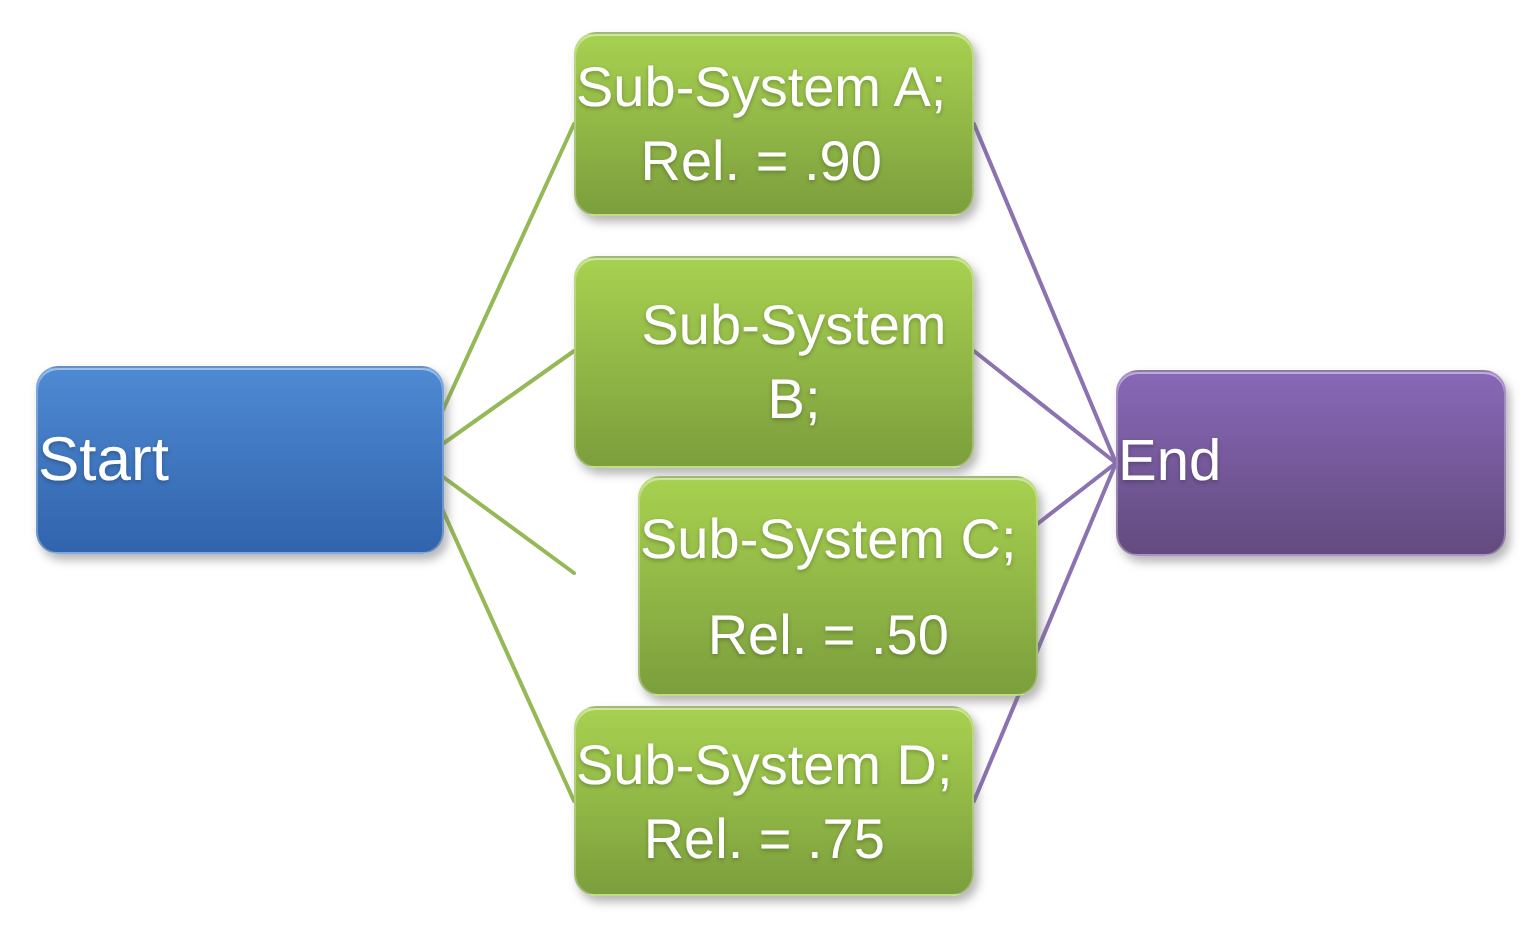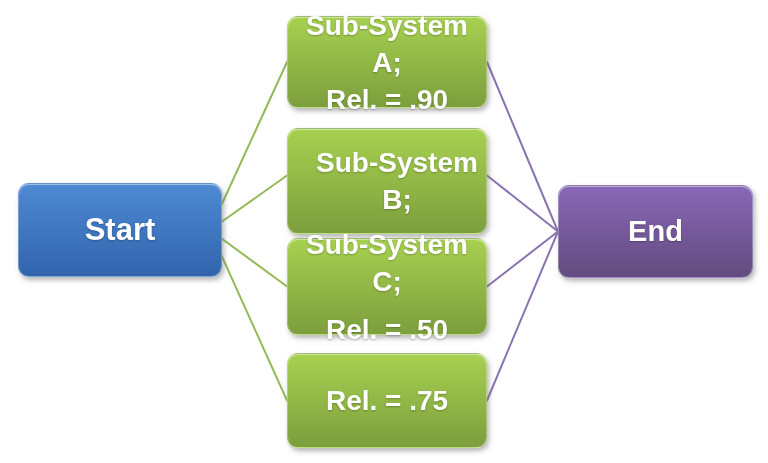--- a/index.html
+++ b/index.html
@@ -15,46 +15,45 @@
     position: absolute;
     left: 0; top: 0;
     width: 768px; height: 463px;
   }
   .node {
     position: absolute;
     box-sizing: border-box;
     border-radius: 11px;
     display: flex;
     align-items: center;
-    justify-content: center;
+    justify-content: flex-start;
     text-align: center;
     color: #ffffff;
     text-shadow: 0 1px 2px rgba(0,0,0,0.25);
     box-shadow: 2px 3px 5px rgba(110,110,110,0.5), inset 0 1px 0 rgba(255,255,255,0.45);
     border: 1px solid rgba(255,255,255,0.28);
-    font-weight: bold;
   }
   .node.start {
     left: 18px; top: 183px; width: 204px; height: 94px;
     background: linear-gradient(180deg, var(--start-top, #4e8ad3), var(--start-bottom, #3164ac));
     font-size: 31px;
   }
   .node.end {
     left: 558px; top: 185px; width: 195px; height: 93px;
     background: linear-gradient(180deg, var(--end-top, #8868b7), var(--end-bottom, #634b7f));
     font-size: 29px;
   }
   .node.sub {
     left: 287px; width: 200px;
     background: linear-gradient(180deg, var(--sub-top, #a7d150), var(--sub-bottom, #7c9e3d));
     font-size: 28px;
   }
   .sub-0 { top: 16px;  height: 92px; }
   .sub-1 { top: 128px; height: 106px; padding-left: 20px; }
-  .sub-2 { top: 238px; height: 97px; }
+  .sub-2 { top: 238px; height: 110px; margin-left: 32px; }
   .sub-3 { top: 353px; height: 95px; }
   .sub .line1, .sub .line2 { display: block; line-height: 37px; }
   .sub-2 .line1 { margin-bottom: 11px; }
 </style>
 </head>
 <body>
 
 <div class="canvas" style="--start-top: #4e8ad3; --start-bottom: #3164ac; --sub-top: #a7d150; --sub-bottom: #7c9e3d; --end-top: #8868b7; --end-bottom: #634b7f;">
 
   <svg class="edges" viewBox="0 0 768 463" xmlns="http://www.w3.org/2000/svg">
@@ -87,20 +86,21 @@
 
   <div class="node sub sub-2">
     <span>
       <span class="line1">Sub-System C;</span>
       <span class="line2">Rel. = .50</span>
     </span>
   </div>
 
   <div class="node sub sub-3">
     <span>
+      <span class="line1">Sub-System D;</span>
       <span class="line2">Rel. = .75</span>
     </span>
   </div>
 
   <div class="node end">
     <span>End</span>
   </div>
 
 </div>
 

